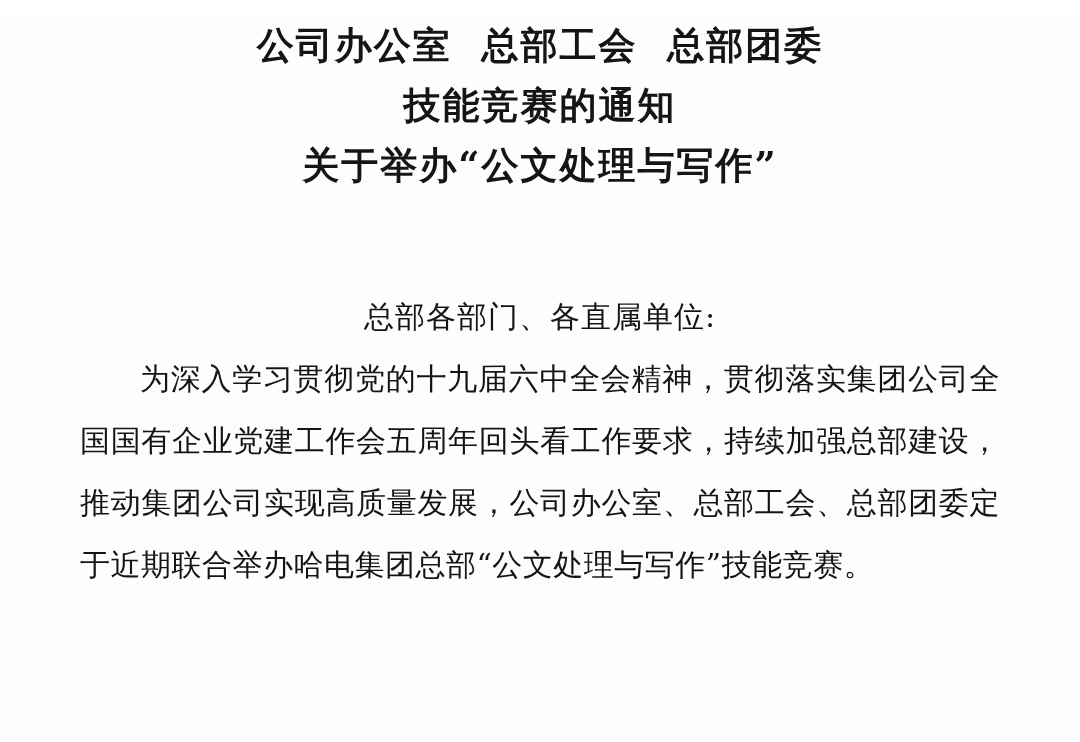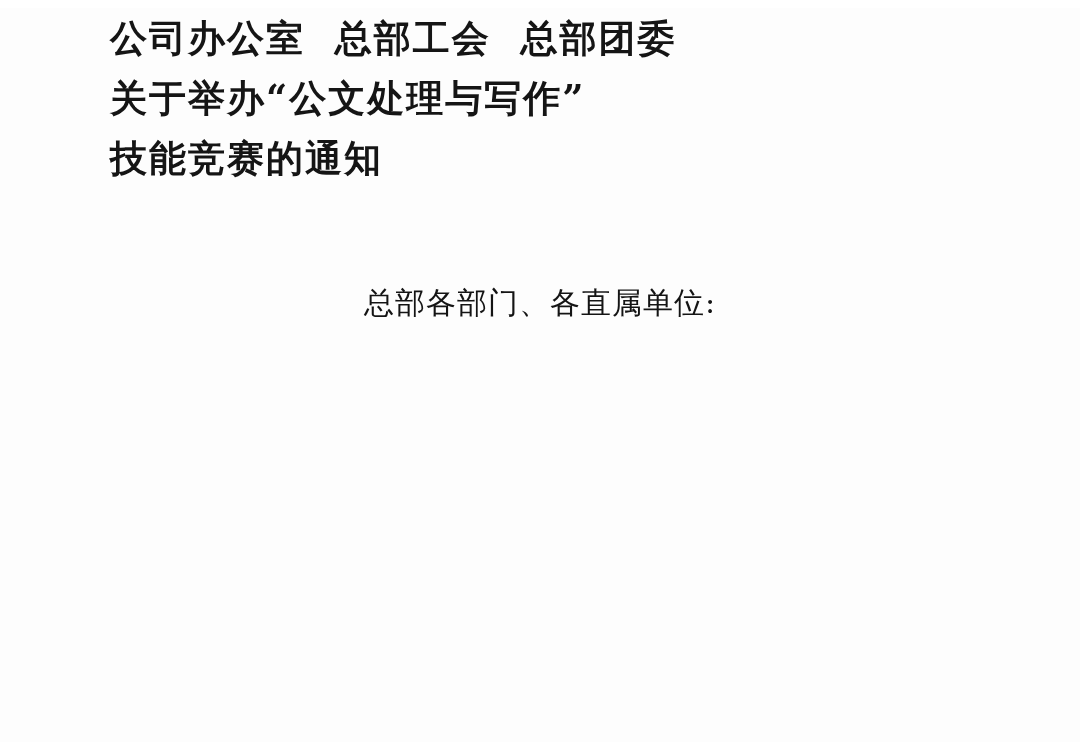--- a/index.html
+++ b/index.html
@@ -16,23 +16,23 @@
   }
   .page {
     position: relative;
     width: 1080px;
     height: 742px;
     background: #fdfdfd;
     box-sizing: border-box;
     padding: 0;
   }
   .title-block {
-    margin: 8px auto;
+    margin: 15px auto;
     width: 860px;
-    text-align: left;
+    text-align: center;
   }
   .title-line {
     font-family: "DejaVu Serif", serif;
     font-weight: 700;
     font-size: 37px;
     line-height: 60px;
     letter-spacing: 2px;
     color: #151515;
     white-space: pre;
   }
@@ -61,21 +61,22 @@
     margin: 0;
   }
 </style>
 </head>
 <body>
 
 <div class="page">
 
   <div class="title-block">
     <div class="title-line">公司办公室  总部工会  总部团委</div>
+    <div class="title-line">技能竞赛的通知</div>
     <div class="title-line">关于举办“公文处理与写作”</div>
-    <div class="title-line">技能竞赛的通知</div>
   </div>
 
   <div class="body-block">
     <div class="salutation">总部各部门、各直属单位:</div>
+    <p class="paragraph">为深入学习贯彻党的十九届六中全会精神，贯彻落实集团公司全国国有企业党建工作会五周年回头看工作要求，持续加强总部建设，推动集团公司实现高质量发展，公司办公室、总部工会、总部团委定于近期联合举办哈电集团总部“公文处理与写作”技能竞赛。</p>
   </div>
 
 </div>
 
 </body></html>

